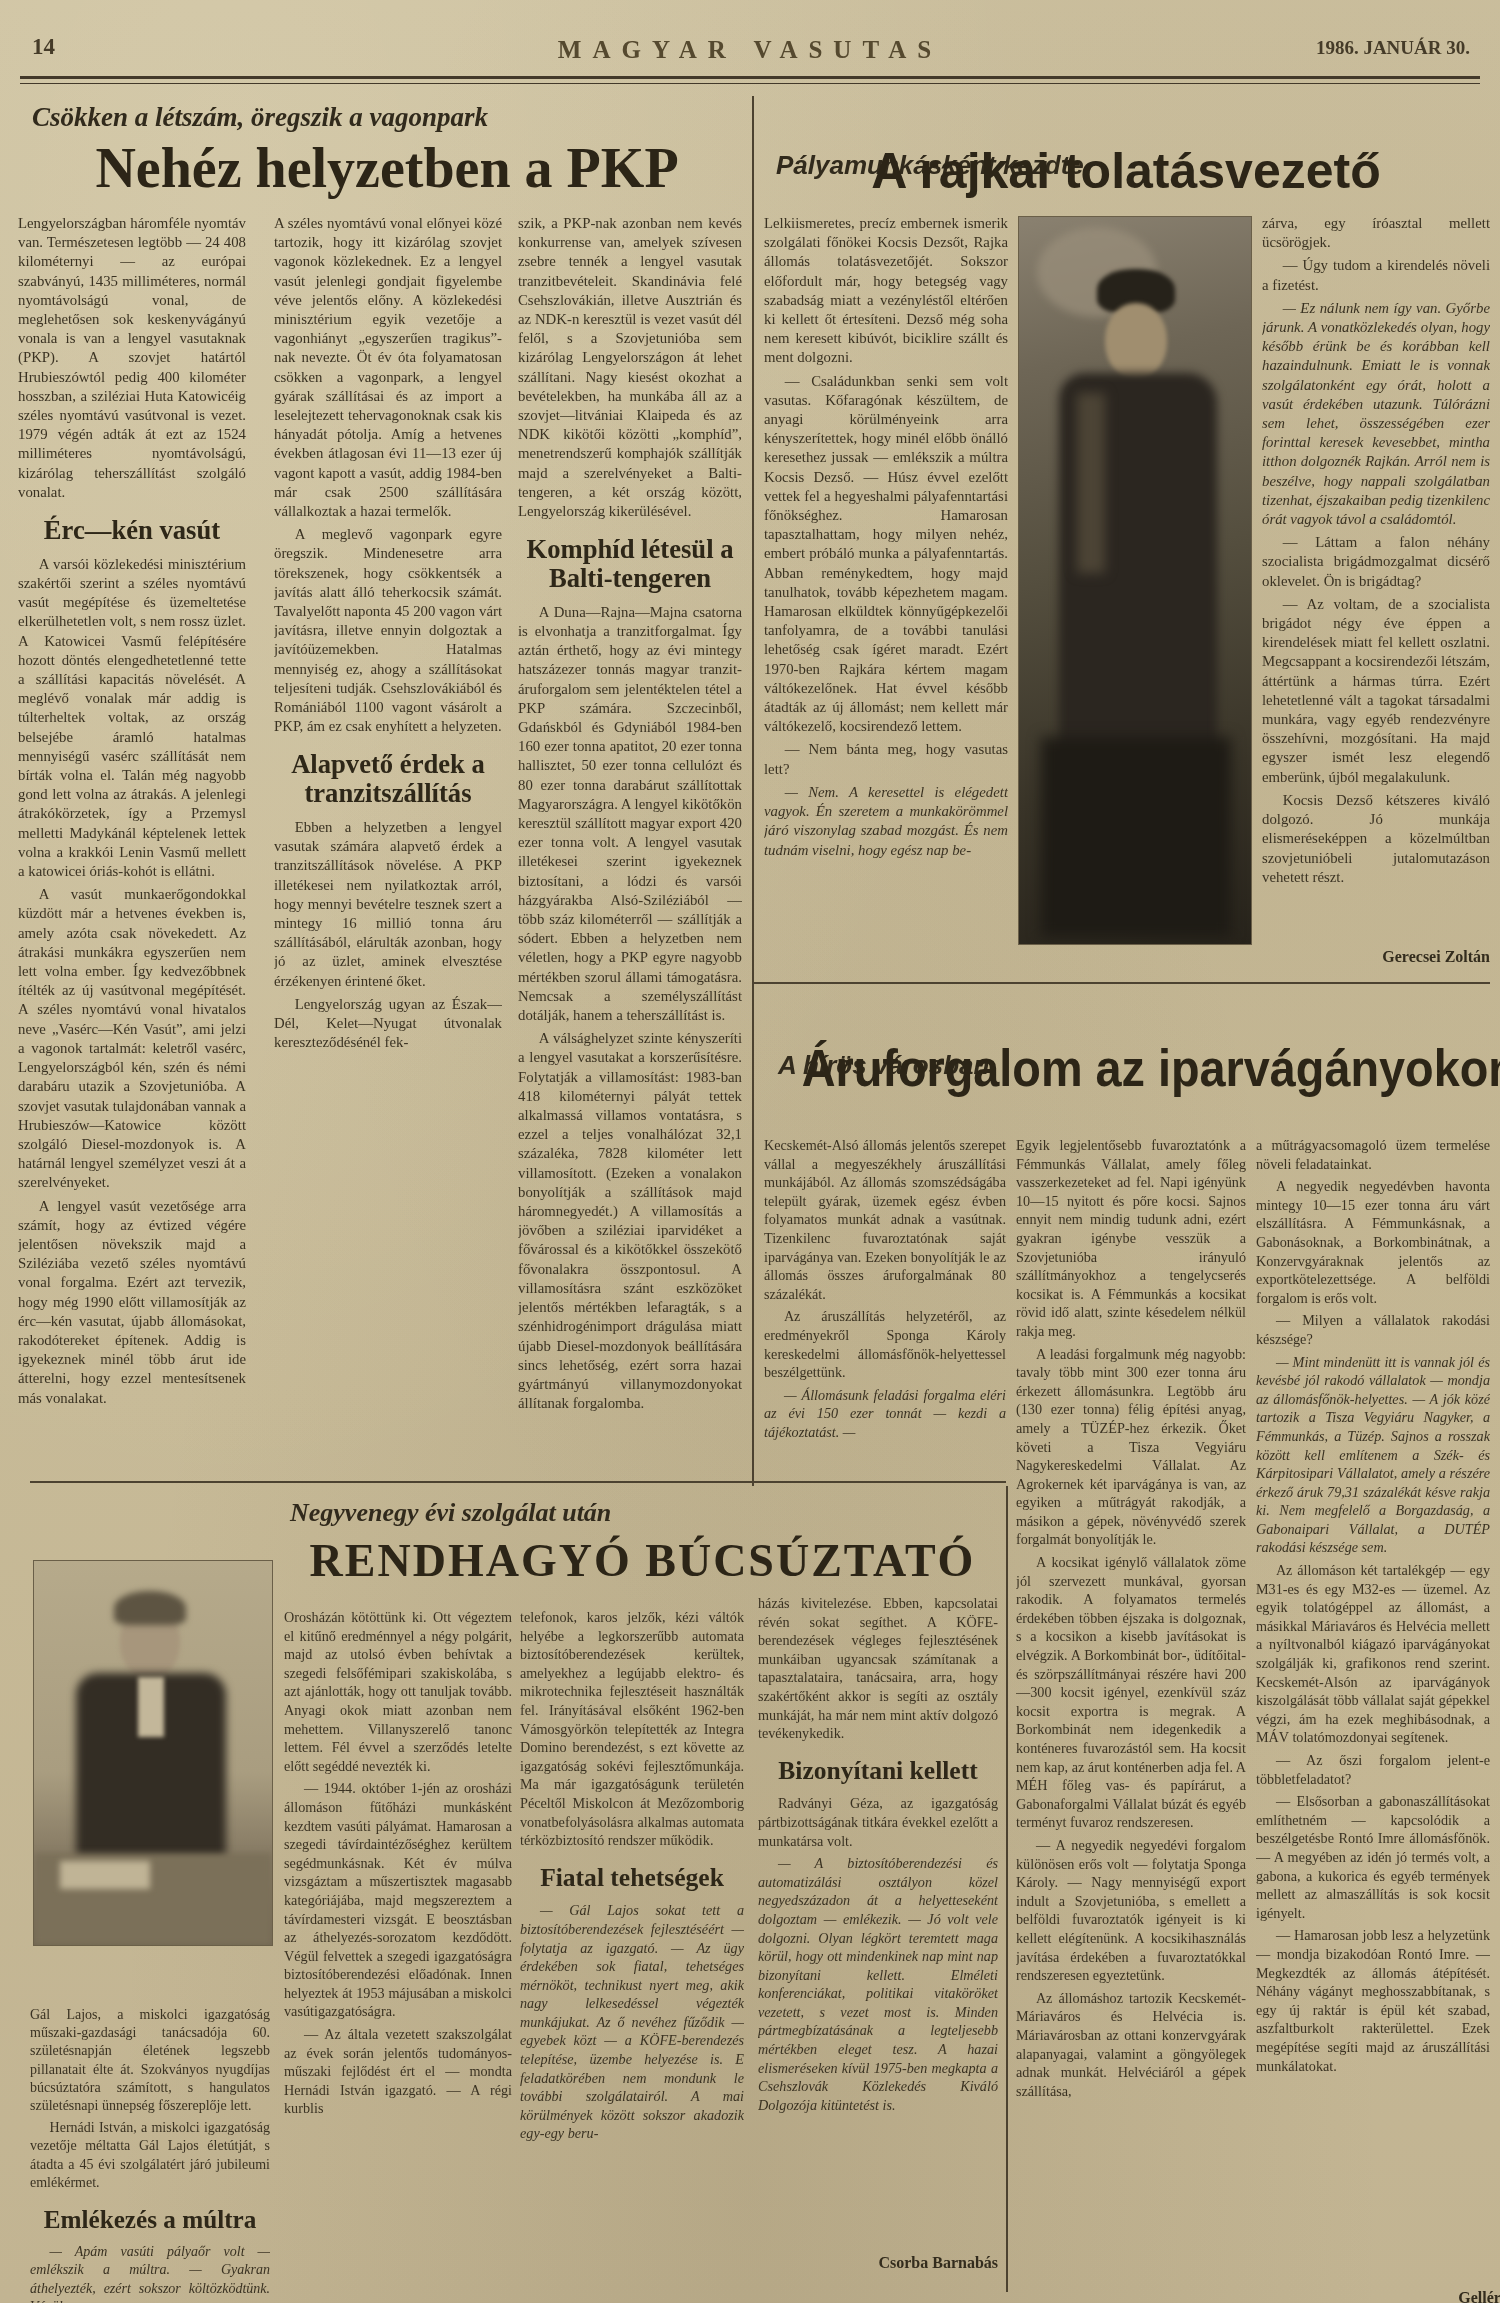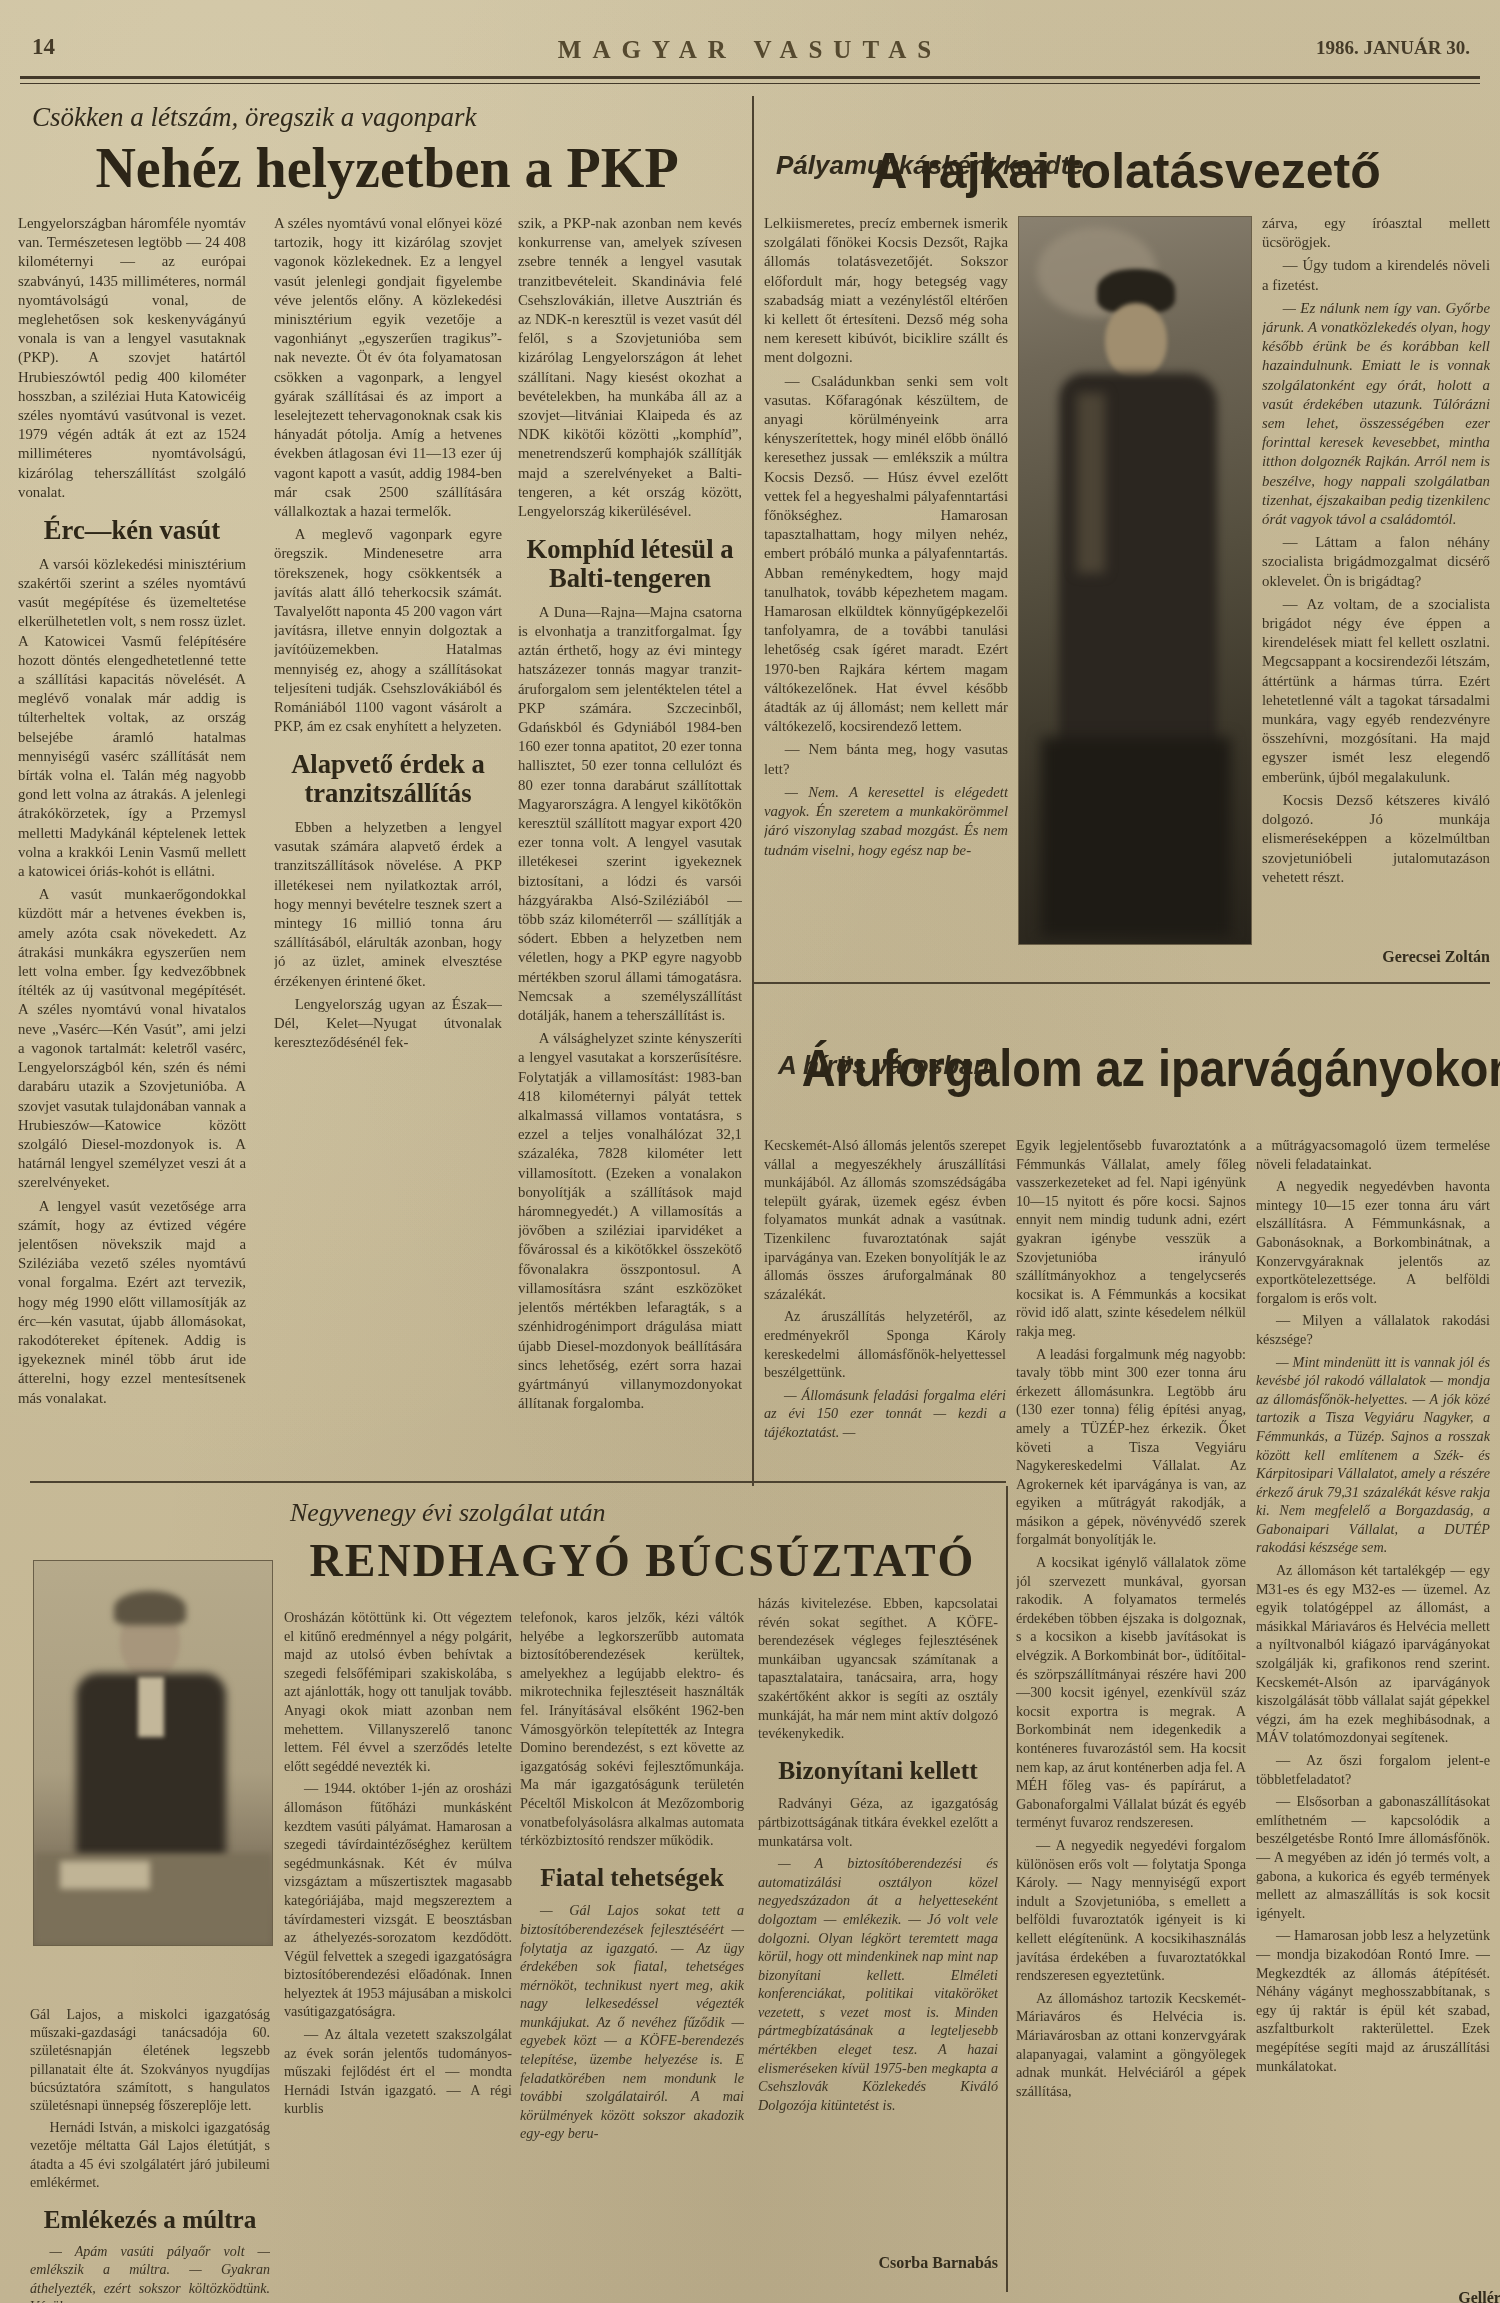--- a/index.html
+++ b/index.html
@@ -11,21 +11,21 @@
       linear-gradient(#cdc1a0,#c7ba97 60%,#c2b492);
     font-family:"Liberation Serif","DejaVu Serif",serif;color:#3a3222;}
   .hdr-num{position:absolute;left:32px;top:34px;font-size:23px;font-weight:bold;color:#453b28;}
   .hdr-title{position:absolute;left:0;top:36px;width:100%;text-align:center;font-size:25px;
     font-weight:bold;letter-spacing:11px;color:#55492f;}
   .hdr-date{position:absolute;right:30px;top:37px;font-size:19px;font-weight:bold;color:#453b28;}
   .hdr-rule{position:absolute;left:20px;top:76px;width:1460px;height:4px;
     border-top:3px solid #43392a;border-bottom:1px solid #43392a;}
   .vrule{position:absolute;width:2px;background:#4c4230;}
   .hrule{position:absolute;height:2px;background:#4c4230;}
-  .kicker-serif{position:absolute;font-size:27px;font-weight:normal;font-style:italic;color:#312a1c;}
+  .kicker-serif{position:absolute;font-size:27px;font-weight:bold;font-style:italic;color:#312a1c;}
   .kicker-sans{position:absolute;font-family:Liberation Sans, sans-serif;
     font-size:26px;font-weight:bold;font-style:italic;color:#312a1c;margin-top:44px;}
   .headline-serif{position:absolute;text-align:center;font-weight:bold;color:#2c2517;line-height:1.02;}
   .headline-sans{position:absolute;text-align:center;font-family:"Liberation Sans","DejaVu Sans",sans-serif;
     font-weight:bold;color:#2c2517;line-height:1.02;}
   .col{position:absolute;overflow:hidden;text-align:justify;}
   .art-pkp .col,.col.pkp{font-size:14.8px;line-height:19.2px;}
   .col.rajka{font-size:14.8px;line-height:19.2px;}
   .col.ipar{font-size:14.2px;line-height:18.6px;}
   .col.bucsu{font-size:14.2px;line-height:18.6px;}

